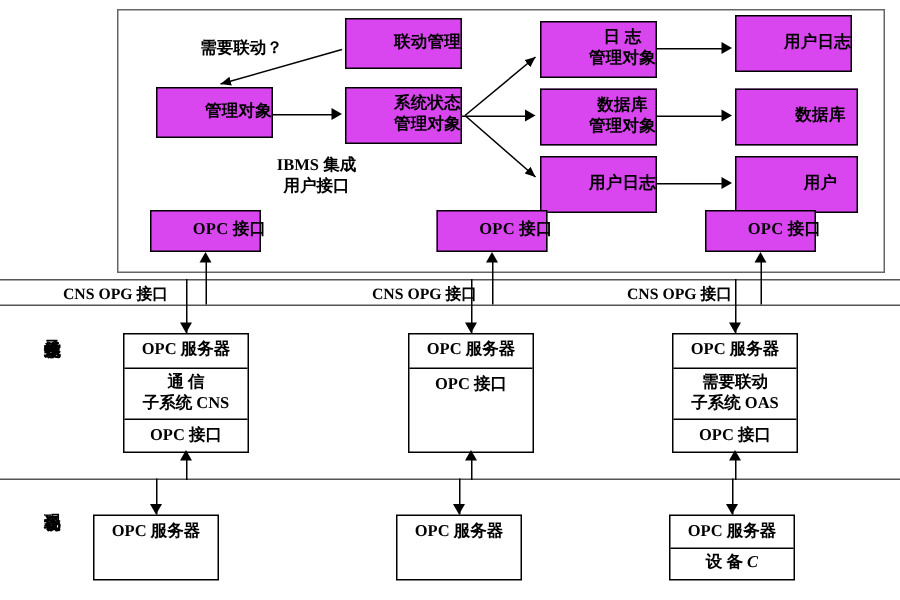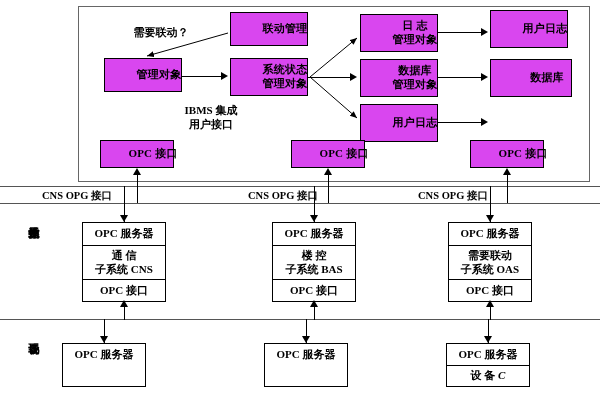--- a/index.html
+++ b/index.html
@@ -184,20 +184,23 @@
   </div>
 
   <div class="box" style="left:490px; top:10px; width:78px; height:38px;">
     <span class="ln">用户日志</span>
   </div>
 
   <div class="box" style="left:490px; top:59px; width:82px; height:38px;">
     <span class="ln">数据库</span>
   </div>
 
+  <div class="box" style="left:490px; top:104px; width:82px; height:38px;">
+    <span class="ln">用户</span>
+  </div>
 
   <div class="label multiline" style="left:158px; top:104px; width:106px;">IBMS 集成</div>
 
   <div class="label" style="left:116px; top:26px; width:90px;">需要联动？</div>
   <div class="label multiline" style="left:158px; top:118px; width:106px;">用户接口</div>
 
   <div class="box" style="left:100px; top:140px; width:74px; height:28px;">
     <span class="ln">OPC 接口</span>
   </div>
   <div class="box" style="left:291px; top:140px; width:74px; height:28px;">
@@ -227,24 +230,20 @@
       <span class="ln">子系统 CNS</span>
     </div>
     <div class="cell" style="height:22px;">
       <span class="ln">OPC 接口</span>
     </div>
   </div>
 
   <div class="stack" style="left:272px; top:222px; width:84px; height:80px;">
     <div class="cell" style="height:22px;">
       <span class="ln">OPC 服务器</span>
-    </div>
-    <div class="cell grow">
-      <span class="ln">楼 控</span>
-      <span class="ln">子系统 BAS</span>
     </div>
     <div class="cell" style="height:22px;">
       <span class="ln">OPC 接口</span>
     </div>
   </div>
 
   <div class="stack" style="left:448px; top:222px; width:84px; height:80px;">
     <div class="cell" style="height:22px;">
       <span class="ln">OPC 服务器</span>
     </div>

